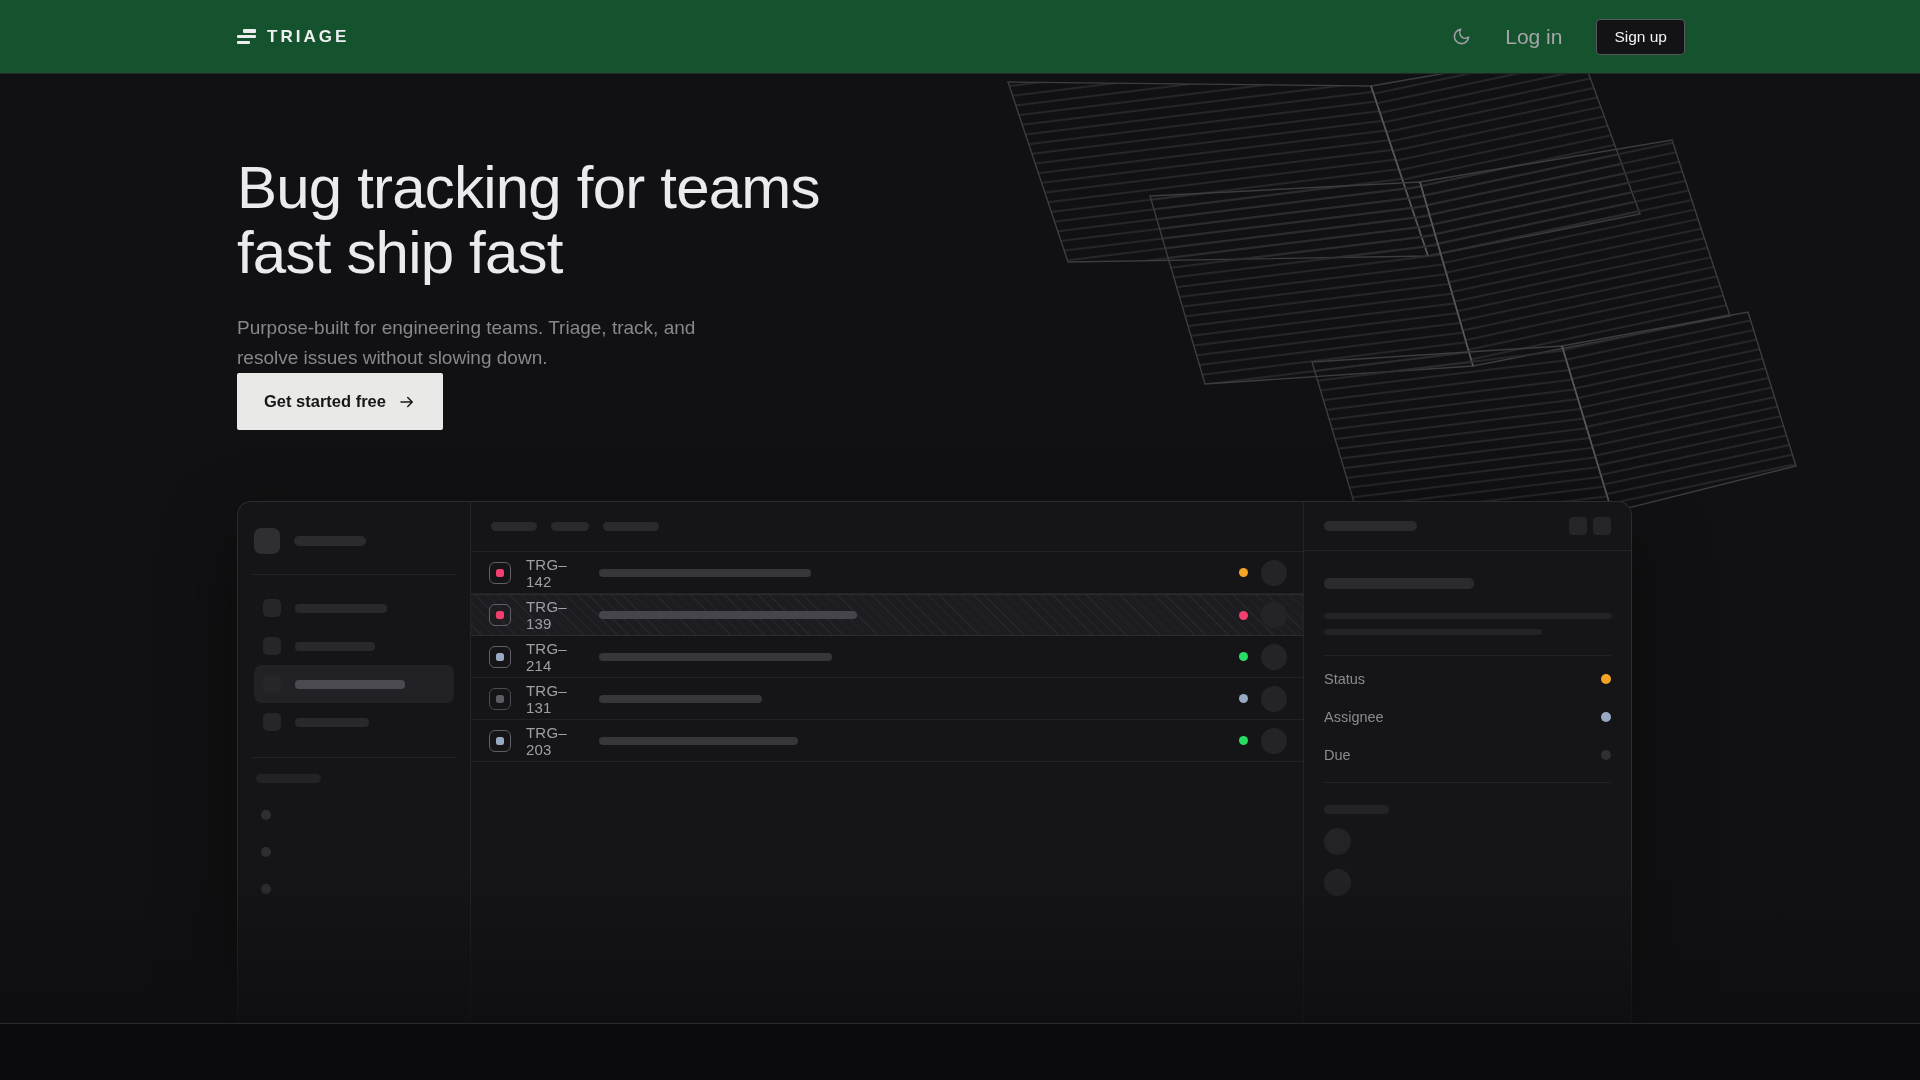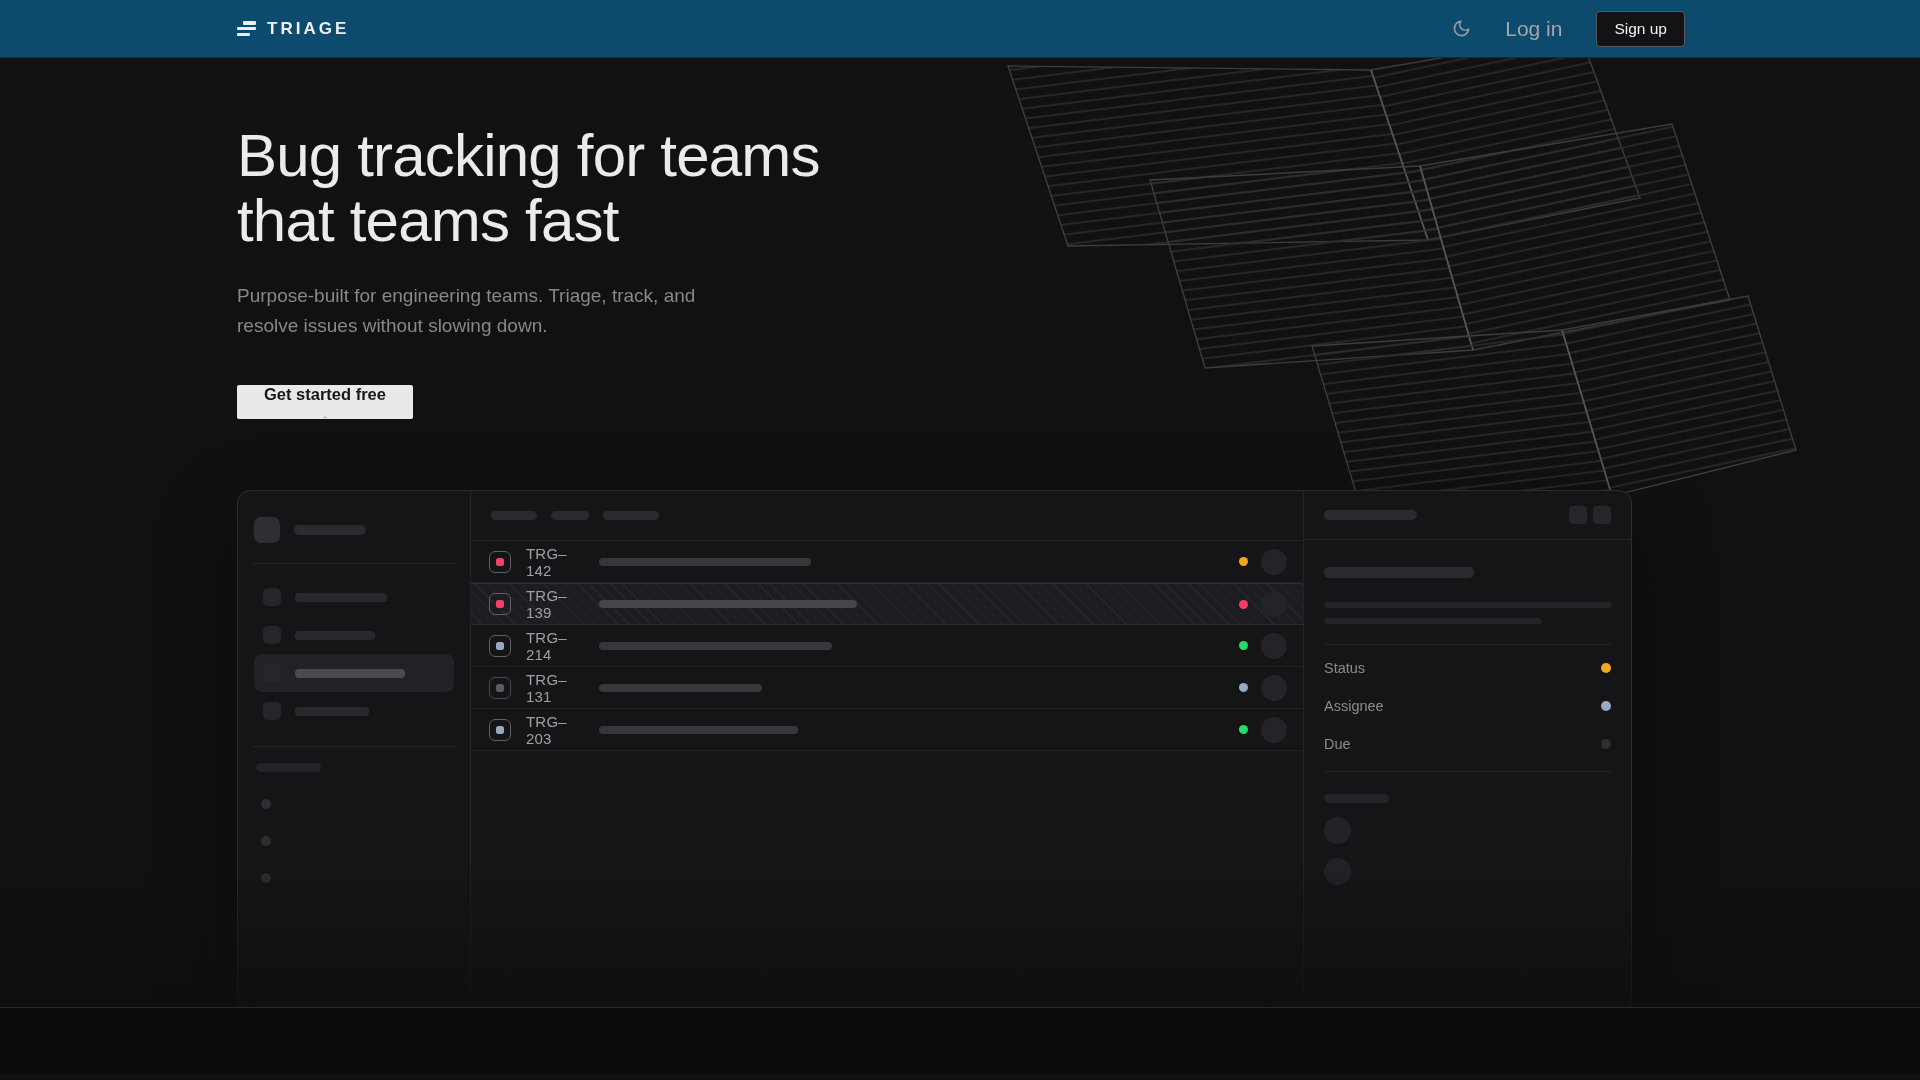--- a/index.html
+++ b/index.html
@@ -1,45 +1,45 @@
 <!DOCTYPE html>
 <html><head>
 <meta charset="utf-8">
 <style>
   * { margin:0; padding:0; box-sizing:border-box; }
   html,body { width:1920px; height:1080px; overflow:hidden; background:#111113;
     font-family:"Liberation Sans", sans-serif; }
 
   
-  .topbar { position:relative; z-index:5; height:58px; display:flex; align-items:center;
-    justify-content:space-between; padding:0 237px 0 237px; background:#0c4a6e;
+  .topbar { position:relative; z-index:5; height:74px; display:flex; align-items:center;
+    justify-content:space-between; padding:0 237px 0 237px; background:#14532d;
     border-bottom:1px solid #262629; }
   .brand { display:flex; align-items:center; gap:11px; }
   .logo-bars { width:19px; height:15px; display:flex; flex-direction:column; justify-content:space-between; }
   .logo-bars span { display:block; height:3.5px; border-radius:1px; background:#ededee; }
   .logo-bars span:nth-child(1){ width:13px; align-self:flex-end; }
   .logo-bars span:nth-child(2){ width:19px; }
   .logo-bars span:nth-child(3){ width:13px; }
   .brand-name { color:#efeff1; font-size:17px; font-weight:700; letter-spacing:3px; }
   .nav-right { display:flex; align-items:center; gap:34px; margin-right:-2px; }
   .theme-btn { background:none; border:none; cursor:pointer; display:flex; align-items:center; }
   .theme-btn svg { width:19px; height:19px; stroke:#9c9ca1; fill:none; stroke-width:2; }
   .login-link { color:#a5a5aa; font-size:21px; text-decoration:none; background:none; border:none; cursor:pointer; font-family:inherit; }
   .signup-btn { background:#131315; color:#f2f2f4; font-size:15.5px; font-family:inherit;
     border:1px solid #58585e; border-radius:4px; padding:8px 17px; cursor:pointer; }
 
   
   .hero { position:relative; height:950px; background:#111113; border-bottom:1px solid #2a2a2d; overflow:hidden; }
   .wireframes { position:absolute; top:0; left:0; width:1920px; height:1080px; z-index:0; pointer-events:none; }
   .hero-content { position:relative; z-index:2; padding:65px 0 0 237px; }
-  .hero-title { color:#ebebed; font-size:60px; line-height:65px; font-weight:500; letter-spacing:-0.8px; }
+  .hero-title { color:#ebebed; font-size:60px; line-height:65px; font-weight:500; letter-spacing:-0.8px;margin-top:16px; }
   .hero-sub { margin-top:28px; color:#87878c; font-size:19px; line-height:30px; font-weight:400; }
-  .cta-btn { margin-top:44px; display:inline-flex; align-items:center; gap:12px;
+  .cta-btn { display:inline-flex; align-items:center; gap:12px;
     background:#e9e9e7; color:#171717; border:none; border-radius:2px;
-    height:34px; padding:0 27px; font-size:16.5px; font-weight:600; font-family:inherit; cursor:pointer;flex-direction:column; }
+    height:57px; padding:0 27px; font-size:16.5px; font-weight:600; font-family:inherit; cursor:pointer; }
   .cta-btn svg { width:18px; height:18px; stroke:#171717; stroke-width:2; fill:none; }
 
   
   .mock-window { position:relative; z-index:2; margin:71px 0 0 237px; width:1395px; height:560px;
     background:#151517; border:1px solid #2c2c30; border-bottom:none; border-radius:14px 14px 0 0;
     display:grid; grid-template-columns:233px 1fr 327px; box-shadow:0 30px 80px rgba(0,0,0,0.45); }
   .skel { background:#2b2b2f; border-radius:5px; }
 
   
   .mock-sidebar { border-right:1px solid #242428; padding:26px 16px 0 16px; }
@@ -143,21 +143,21 @@
     <line x1="1420" y1="108" x2="1473" y2="292" stroke="#55555a" stroke-width="1.6"></line>
 
     <polygon points="1312,288 1562,272 1612,438 1362,455" fill="url(#hatchA)" stroke="#3d3d41" stroke-width="1.4"></polygon>
     <polygon points="1562,272 1748,238 1796,392 1612,438" fill="url(#hatchB)" stroke="#3d3d41" stroke-width="1.4"></polygon>
     <line x1="1562" y1="272" x2="1612" y2="438" stroke="#55555a" stroke-width="1.6"></line>
   </svg>
 
   <div class="hero-content">
     <h1 class="hero-title">
       <div>Bug tracking for teams</div>
-      <div>that teams fast</div>
+      <div>fast ship fast</div>
     </h1>
     <p class="hero-sub">
       <span>Purpose-built for engineering teams. Triage, track, and</span><br>
       <span>resolve issues without slowing down.</span>
     </p>
     <button class="cta-btn">
       <span>Get started free</span>
       <svg viewBox="0 0 24 24">
         <path d="M4 12h15M13 6l6 6-6 6" stroke-linecap="round" stroke-linejoin="round"></path>
       </svg>

